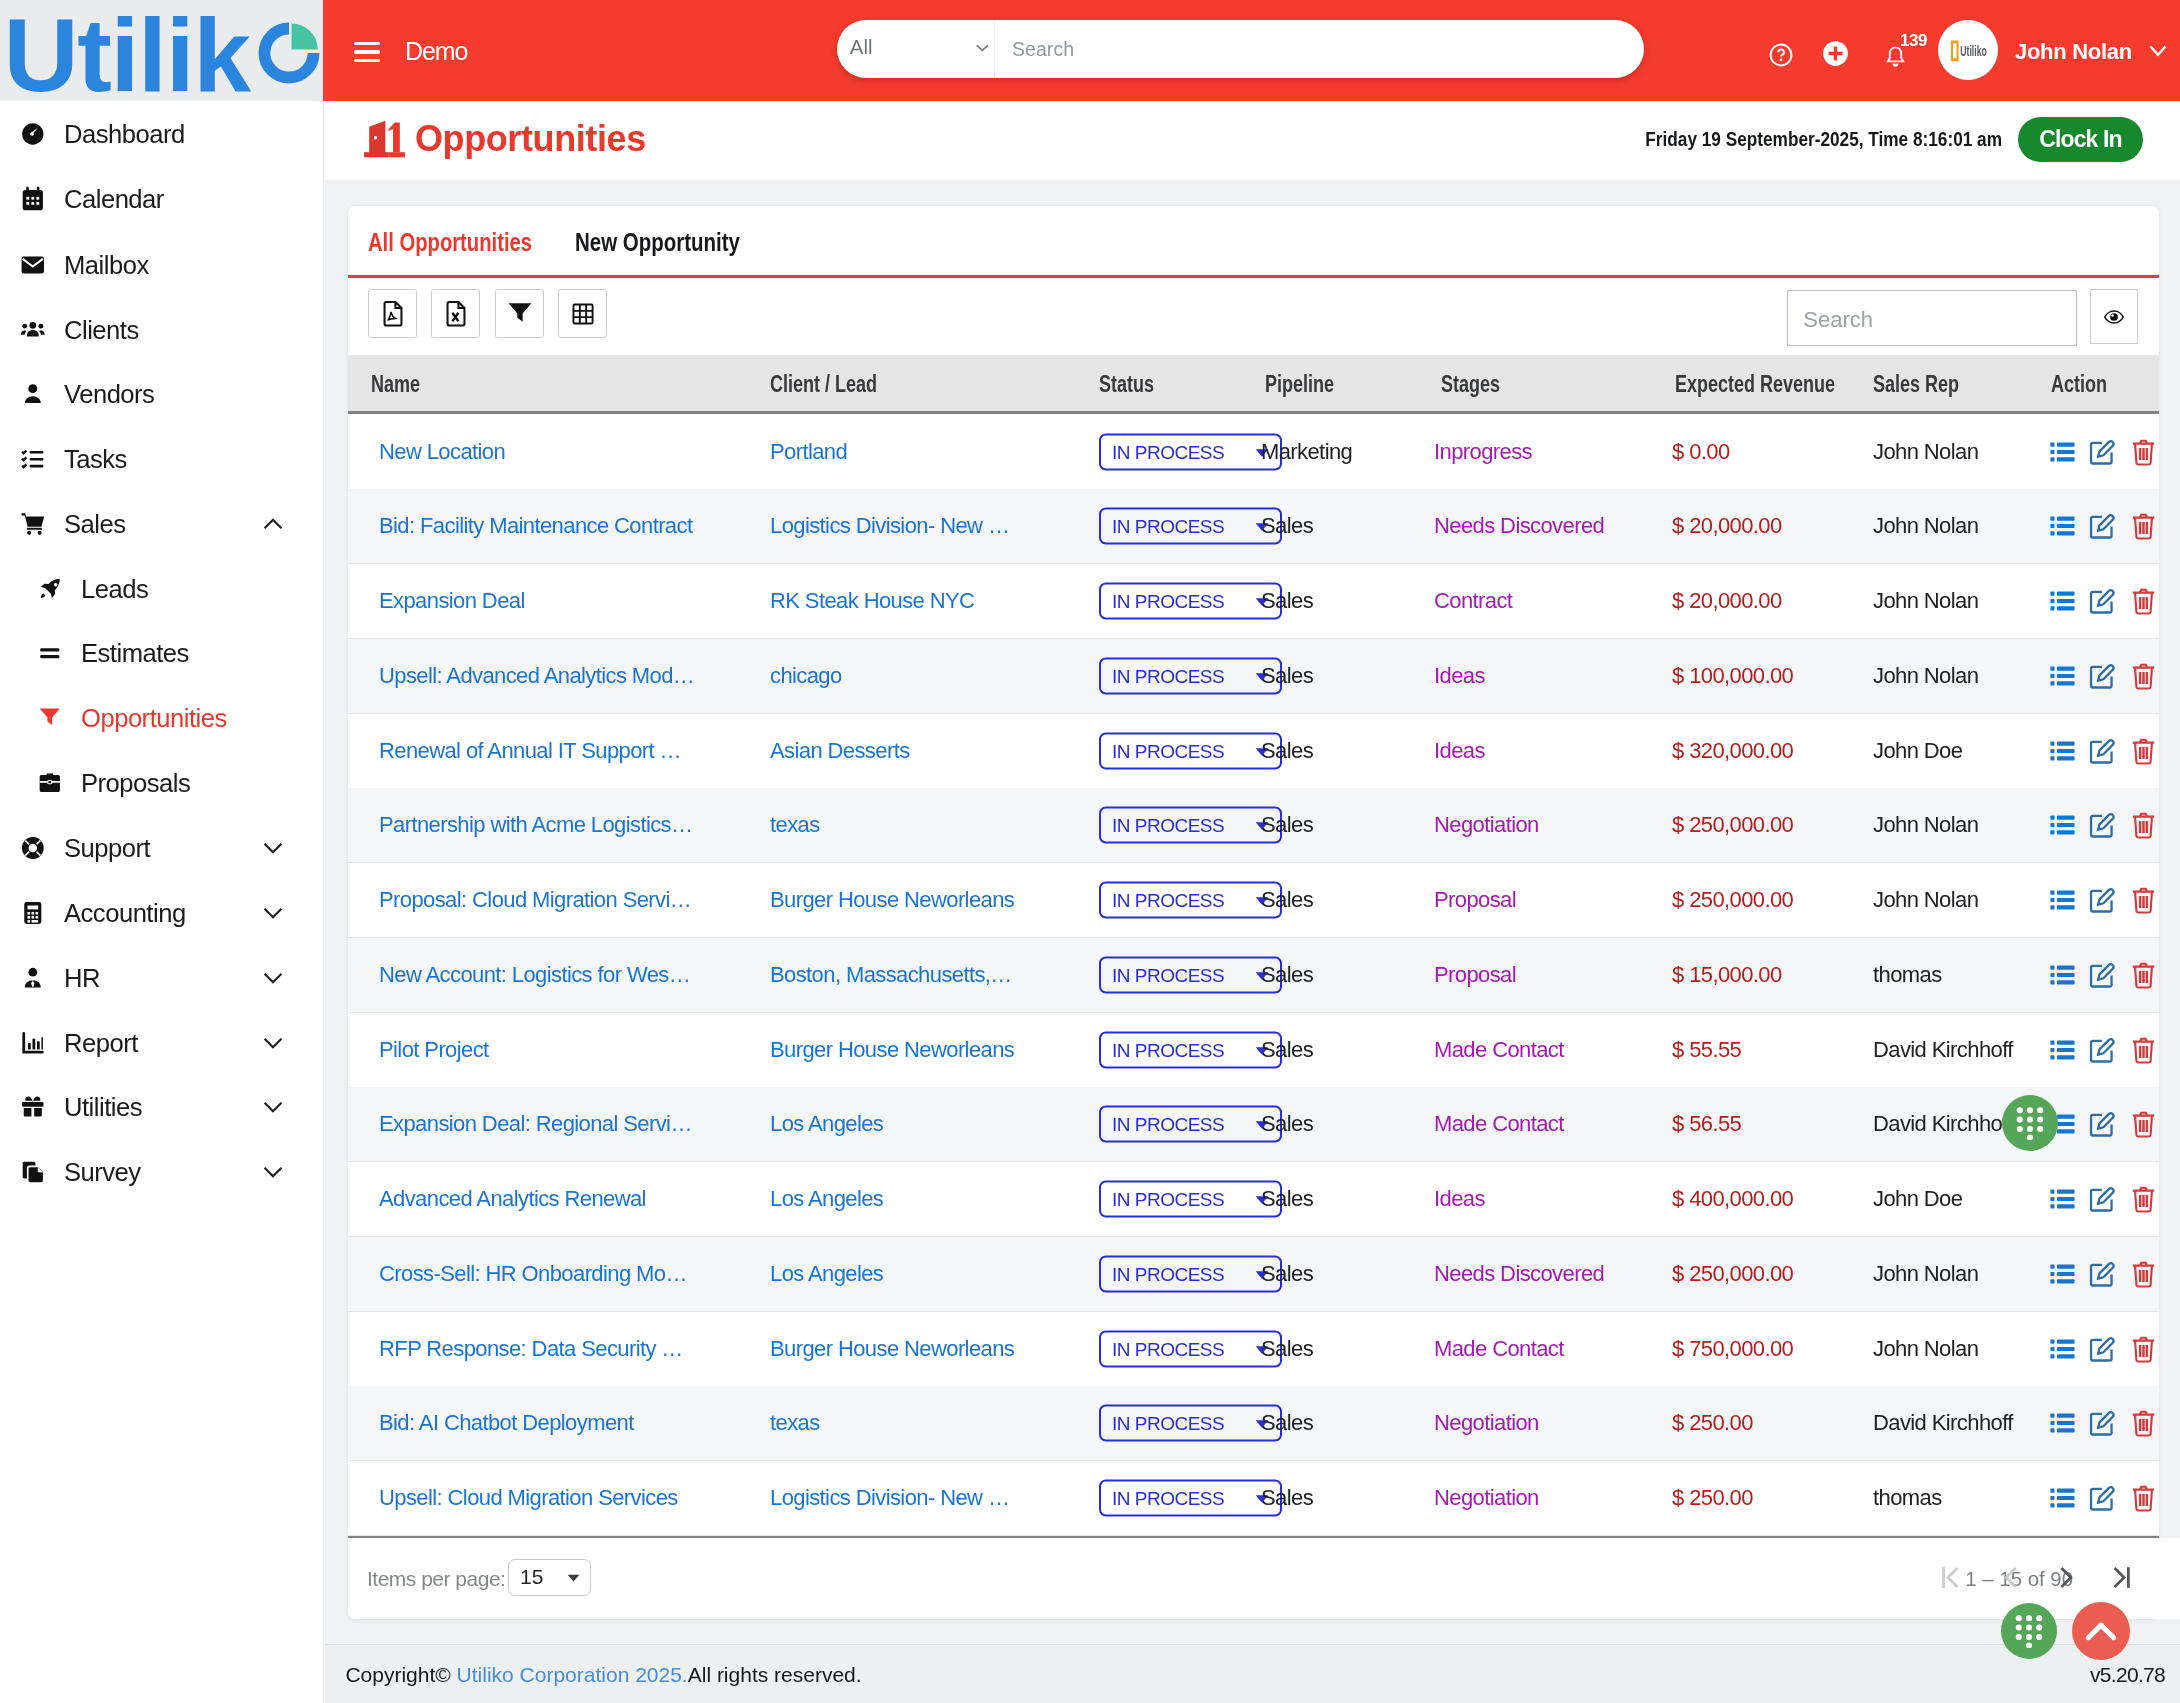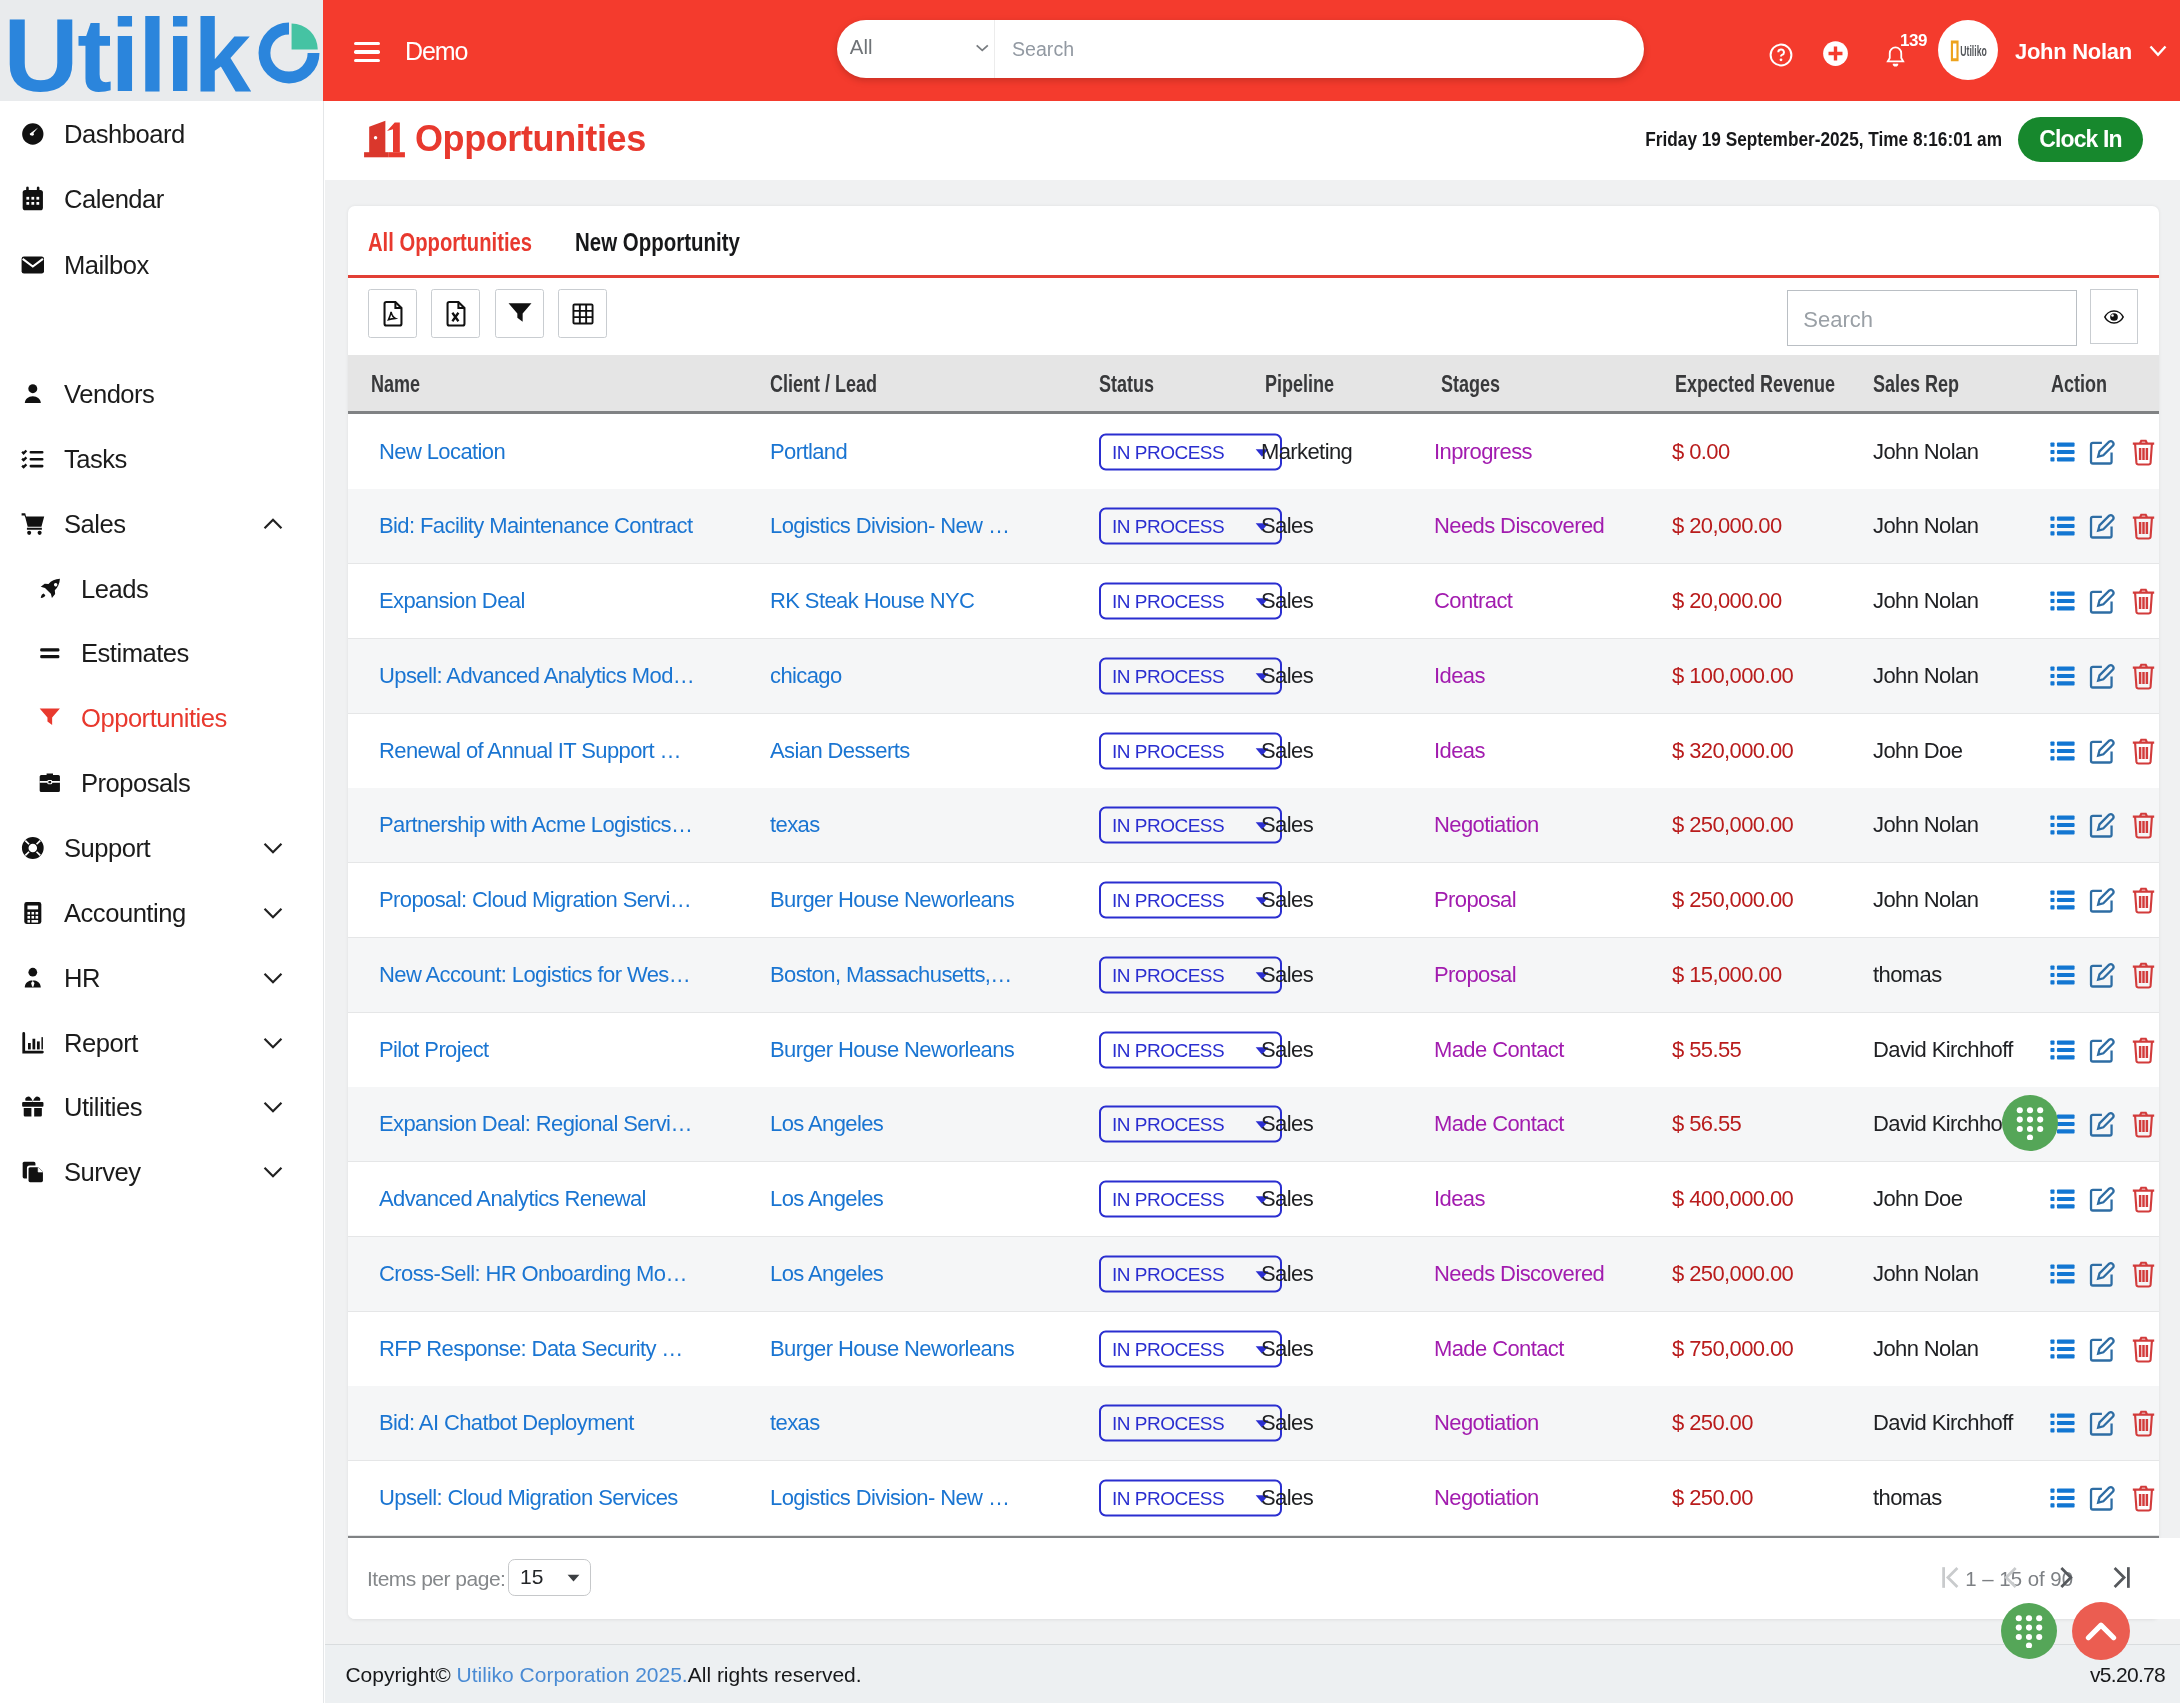--- a/index.html
+++ b/index.html
@@ -108,20 +108,31 @@
             </g>
           </svg></span>
         <span class="tx">Calendar</span>
       </div>
       <div class="mi" style="top:138px">
         <span class="ic"><svg viewBox="0 0 24 24">
             <rect x="1.5" y="4" width="21" height="16" rx="2.2" fill="#111"></rect>
             <path d="M2.5 6.2 12 13.4 21.5 6.2" fill="none" stroke="#fff" stroke-width="2"></path>
           </svg></span>
         <span class="tx">Mailbox</span>
+      </div>
+      <div class="mi" style="top:203px">
+        <span class="ic"><svg viewBox="0 0 24 24" fill="#111">
+            <circle cx="12" cy="7.6" r="3.2"></circle>
+            <path d="M6.5 16.5c0-2.6 2.4-4.6 5.5-4.6s5.5 2 5.5 4.6V18h-11Z"></path>
+            <circle cx="4.4" cy="8.4" r="2.3"></circle>
+            <path d="M.8 16c0-2 1.6-3.5 3.6-3.5.6 0 1.2.1 1.7.4-1 .9-1.7 2.5-1.7 3.6H.8Z"></path>
+            <circle cx="19.6" cy="8.4" r="2.3"></circle>
+            <path d="M23.2 16c0-2-1.6-3.5-3.6-3.5-.6 0-1.2.1-1.7.4 1 .9 1.7 2.5 1.7 3.6h3.6Z"></path>
+          </svg></span>
+        <span class="tx">Clients</span>
       </div>
       <div class="mi" style="top:267px">
         <span class="ic"><svg viewBox="0 0 24 24" fill="#111">
             <circle cx="12" cy="7" r="4.2"></circle>
             <path d="M4.5 20.5c0-3.7 3.3-6.5 7.5-6.5s7.5 2.8 7.5 6.5Z"></path>
           </svg></span>
         <span class="tx">Vendors</span>
       </div>
       <div class="mi" style="top:332px">
         <span class="ic"><svg viewBox="0 0 24 24">

